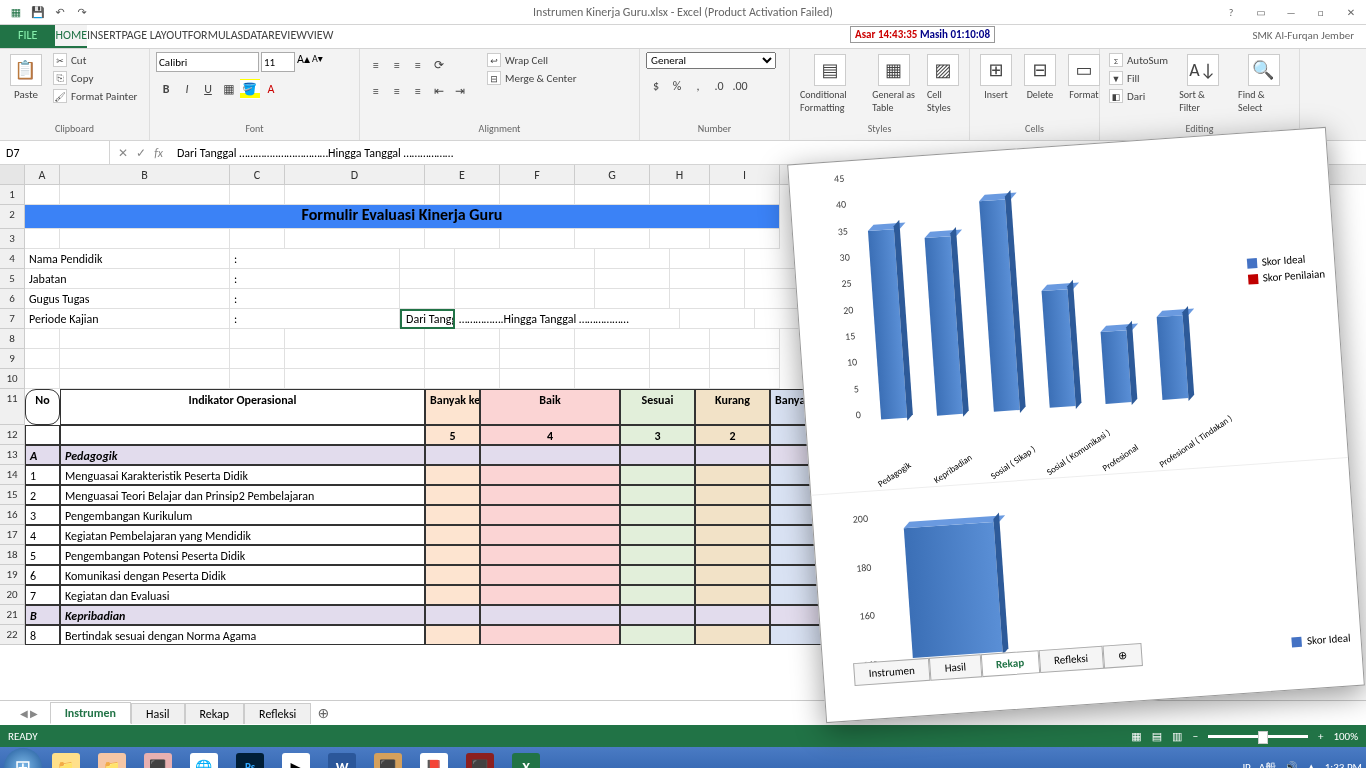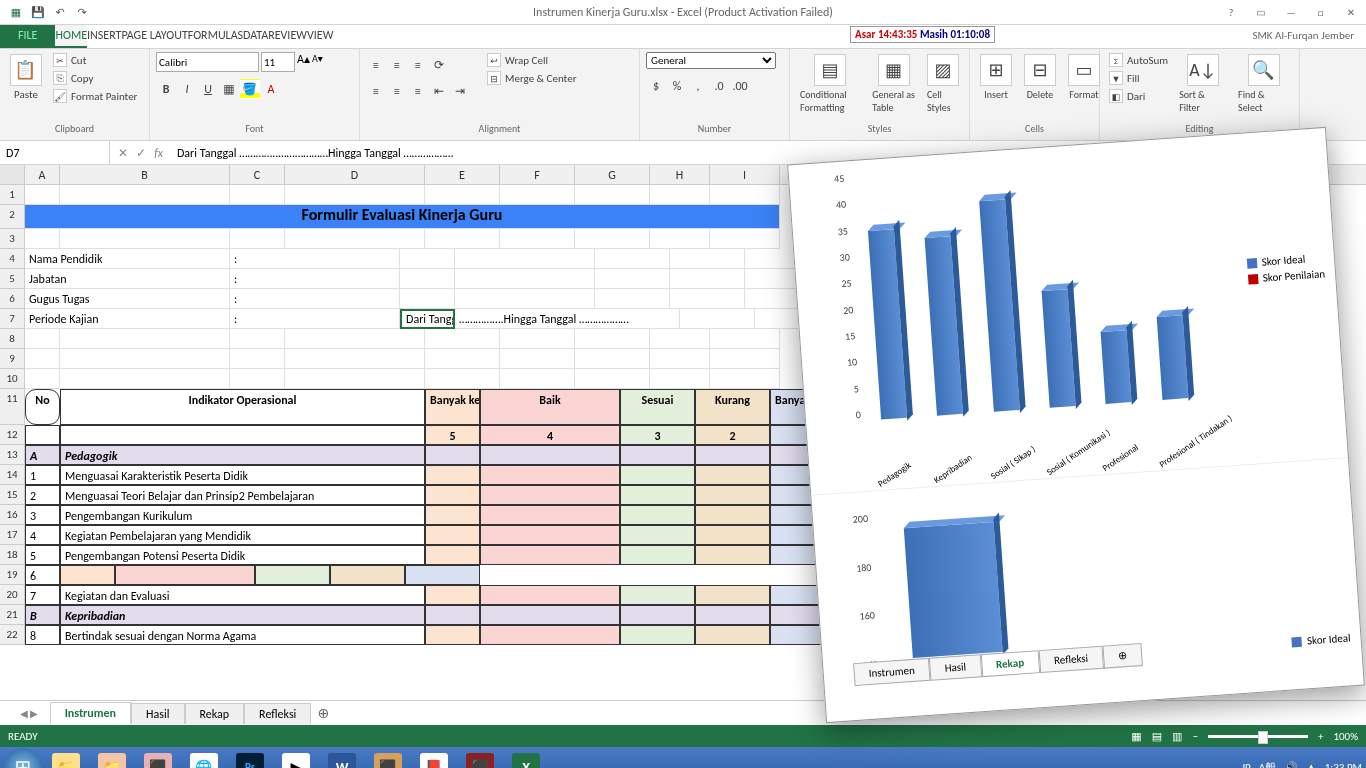--- a/index.html
+++ b/index.html
@@ -481,20 +481,21 @@
         <div class="cell data-bord" style="width: 365px;">Pengembangan Potensi Peserta Didik</div>
         <div class="cell data-bord c-orange" style="width: 55px;"></div>
         <div class="cell data-bord c-red" style="width: 140px;"></div>
         <div class="cell data-bord c-green" style="width: 75px;"></div>
         <div class="cell data-bord c-tan" style="width: 75px;"></div>
         <div class="cell data-bord c-blue" style="width: 75px;"></div>
       </div>
       <div class="row">
         <div class="rh">19</div>
         <div class="cell data-bord" style="width: 35px;">6</div>
+        <div class="cell data-bord" style="width: 365px;">Komunikasi dengan Peserta Didik</div>
         <div class="cell data-bord c-orange" style="width: 55px;"></div>
         <div class="cell data-bord c-red" style="width: 140px;"></div>
         <div class="cell data-bord c-green" style="width: 75px;"></div>
         <div class="cell data-bord c-tan" style="width: 75px;"></div>
         <div class="cell data-bord c-blue" style="width: 75px;"></div>
       </div>
       <div class="row">
         <div class="rh">20</div>
         <div class="cell data-bord" style="width: 35px;">7</div>
         <div class="cell data-bord" style="width: 365px;">Kegiatan dan Evaluasi</div>

